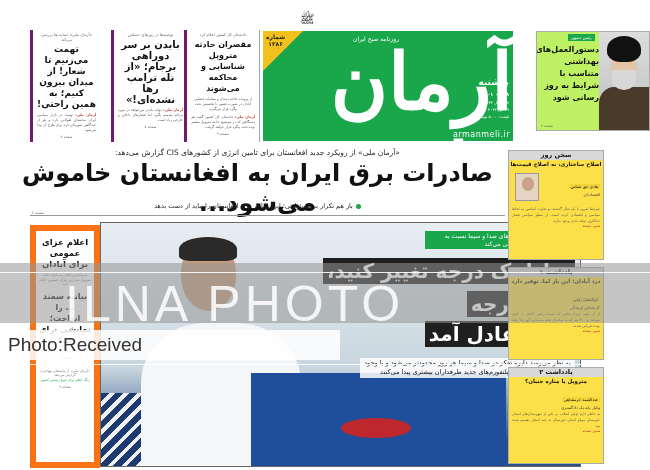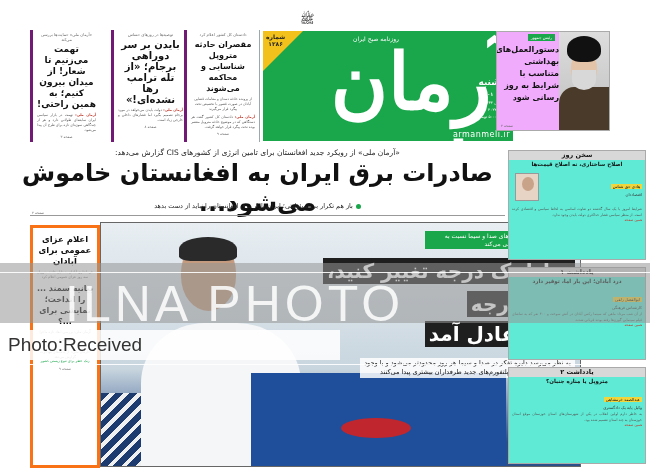--- a/index.html
+++ b/index.html
@@ -20,39 +20,39 @@
   .mast .issue { position: absolute; left: 0; top: 0; width: 0; height: 0; border-top: 40px solid #f2c11c; border-right: 40px solid transparent; }
   .mast .issue-txt { position: absolute; left: 3px; top: 2px; font-size: 6px; font-weight: bold; color: #222; text-align: center; line-height: 7px; direction: rtl; }
   .mast .logo { position: absolute; left: 30px; top: 6px; font-family: "DejaVu Serif", serif; font-size: 78px; color: #fff; font-weight: bold; direction: rtl; line-height: 90px; }
   .mast .tagline { position: absolute; left: 90px; top: 4px; font-size: 6px; color: #fff; direction: rtl; }
   .mast .day { position: absolute; right: 4px; top: 46px; font-size: 9px; color: #fff; font-weight: bold; direction: rtl; }
   .mast .date-line { position: absolute; right: 4px; font-size: 4px; color: #fff; direction: rtl; }
   .mast .site { position: absolute; right: 3px; bottom: 2px; font-size: 8px; color: #fff; letter-spacing: 0.5px; }
   .mast-crown { position: absolute; left: 300px; top: 12px; font-size: 12px; color: #111; }
 
   
-  .pres { position: absolute; left: 496px; top: 31px; width: 114px; height: 100px; border: 1px solid #aaa; overflow: hidden; background: #f0abfc; }
+  .pres { position: absolute; left: 536px; top: 31px; width: 114px; height: 100px; border: 1px solid #aaa; overflow: hidden; background: #bef264; }
   .pres .label { position: absolute; right: 54px; top: 2px; background: #1aa64a; color: #fff; font-size: 4px; padding: 1px 3px; direction: rtl; }
   .pres .title { position: absolute; right: 50px; top: 12px; width: 62px; font-size: 8px; font-weight: bold; line-height: 12px; direction: rtl; text-align: right; }
   .pres .photo { position: absolute; right: 0; top: 0; width: 50px; height: 108px; background: linear-gradient(#ddd, #bbb); }
   .pres .turban { position: absolute; right: 8px; top: 4px; width: 34px; height: 26px; border-radius: 50% 50% 40% 40%; background: #111; }
   .pres .face { position: absolute; right: 12px; top: 22px; width: 26px; height: 32px; border-radius: 40% 40% 50% 50%; background: #e3c4a8; }
   .pres .beard { position: absolute; right: 13px; top: 38px; width: 24px; height: 20px; border-radius: 0 0 50% 50%; background: #d8d8d8; }
   .pres .robe { position: absolute; right: 0; top: 55px; width: 50px; height: 55px; background: #4a3a2a; border-radius: 30% 0 0 0; }
   .pres .page { position: absolute; left: 4px; bottom: 2px; font-size: 3.5px; color: #666; }
 
   
   .kicker-main { position: absolute; left: 10px; top: 148px; width: 495px; text-align: center; font-size: 7.5px; direction: rtl; color: #222; }
   .headline { position: absolute; left: 10px; top: 158px; width: 495px; text-align: center; font-size: 24px; font-weight: bold; direction: rtl; color: #111; line-height: 30px; }
   .subhead { position: absolute; left: 10px; top: 202px; width: 495px; text-align: center; font-size: 6.5px; direction: rtl; color: #222; }
   .subhead .dot { display: inline-block; width: 5px; height: 5px; border-radius: 50%; background: #1aa64a; margin-left: 3px; vertical-align: middle; }
   .rule { position: absolute; left: 30px; top: 215px; width: 475px; height: 1px; background: #999; }
 
   
-  .leftbox { position: absolute; left: 30px; top: 225px; width: 70px; height: 243px; border: 3px solid #f97316; background: #fff; direction: rtl; text-align: center; padding: 3px; }
+  .leftbox { position: absolute; left: 30px; top: 225px; width: 70px; height: 243px; border: 6px solid #f97316; background: #fff; direction: rtl; text-align: center; padding: 3px; }
   .leftbox .t1 { font-size: 8.5px; font-weight: bold; line-height: 11px; margin-top: 3px; }
   .leftbox .small { font-size: 3.5px; color: #777; line-height: 4.5px; margin-top: 3px; }
   .leftbox .t2 { font-size: 8px; font-weight: bold; line-height: 11px; margin-top: 4px; }
   .leftbox .t3 { font-size: 6.5px; font-weight: bold; line-height: 9px; margin-top: 4px; }
   .leftbox .green { color: #1aa64a; font-size: 3.5px; line-height: 4.5px; }
 
   
   .photo-area { position: absolute; left: 100px; top: 222px; width: 481px; height: 245px; background: linear-gradient(#e8eef2, #c9d6df 60%, #2c4f8a 90%); overflow: hidden; border: 1px solid #666; }
   .man-head { position: absolute; left: 80px; top: 18px; width: 55px; height: 70px; border-radius: 45% 45% 50% 50%; background: #c49b7e; }
   .man-hair { position: absolute; left: 78px; top: 14px; width: 58px; height: 24px; border-radius: 50% 50% 20% 20%; background: #2a2a2a; }
@@ -60,21 +60,21 @@
   .sofa { position: absolute; left: 150px; top: 150px; width: 255px; height: 100px; background: #1f4f9a; }
   .plate { position: absolute; left: 240px; top: 195px; width: 70px; height: 20px; border-radius: 50%; background: #c0262d; }
   .chair-stripe { position: absolute; left: 0; top: 170px; width: 40px; height: 80px; background: repeating-linear-gradient(135deg, #1d3b6e 0 6px, #f0f0f0 6px 10px); }
 
   .photo-kicker { position: absolute; right: 5px; top: 8px; background: #1aa64a; color: #fff; font-size: 6px; padding: 1px 4px; direction: rtl; line-height: 8px; text-align: right; }
   .big-quote { position: absolute; right: 5px; background: #1f1f1f; color: #fff; font-weight: bold; direction: rtl; font-size: 20px; padding: 0 4px; line-height: 26px; }
   .photo-body { position: absolute; right: 5px; top: 135px; background: rgba(255,255,255,0.85); direction: rtl; font-size: 6.5px; line-height: 9px; padding: 1px 4px; text-align: center; color: #111; }
   .photo-page { position: absolute; right: 8px; top: 166px; font-size: 3.5px; background: #fff; padding: 0 6px; color: #666; }
 
   
-  .sidebox { position: absolute; left: 508px; width: 138px; border: 1px solid #aaa; background: #5eead4; direction: rtl; }
+  .sidebox { position: absolute; left: 508px; width: 96px; border: 1px solid #aaa; background: #fde047; direction: rtl; }
   .sidebox .hdr { background: #d8d8d8; text-align: center; font-size: 6.5px; font-weight: bold; line-height: 9px; }
   .sidebox .title { text-align: center; font-size: 5.5px; font-weight: bold; line-height: 9px; }
   .sidebox .author { font-size: 4px; background: #f2d43c; display: inline-block; padding: 0 2px; margin-right: 3px; }
   .sidebox .role { font-size: 4px; color: #333; margin-right: 3px; line-height: 6px; }
   .sidebox .body { font-size: 3.5px; color: #555; line-height: 6px; padding: 0 3px; text-align: justify; }
   .sidebox .more { font-size: 3.5px; color: #c0392b; padding: 0 3px; }
   .sidebox .portrait { position: absolute; left: 6px; top: 22px; width: 24px; height: 28px; background: #e8d4c4; border: 1px solid #999; }
   .sidebox .portrait::after { content: ""; position: absolute; left: 6px; top: 3px; width: 12px; height: 14px; border-radius: 50%; background: #c9a28a; }
 
   

